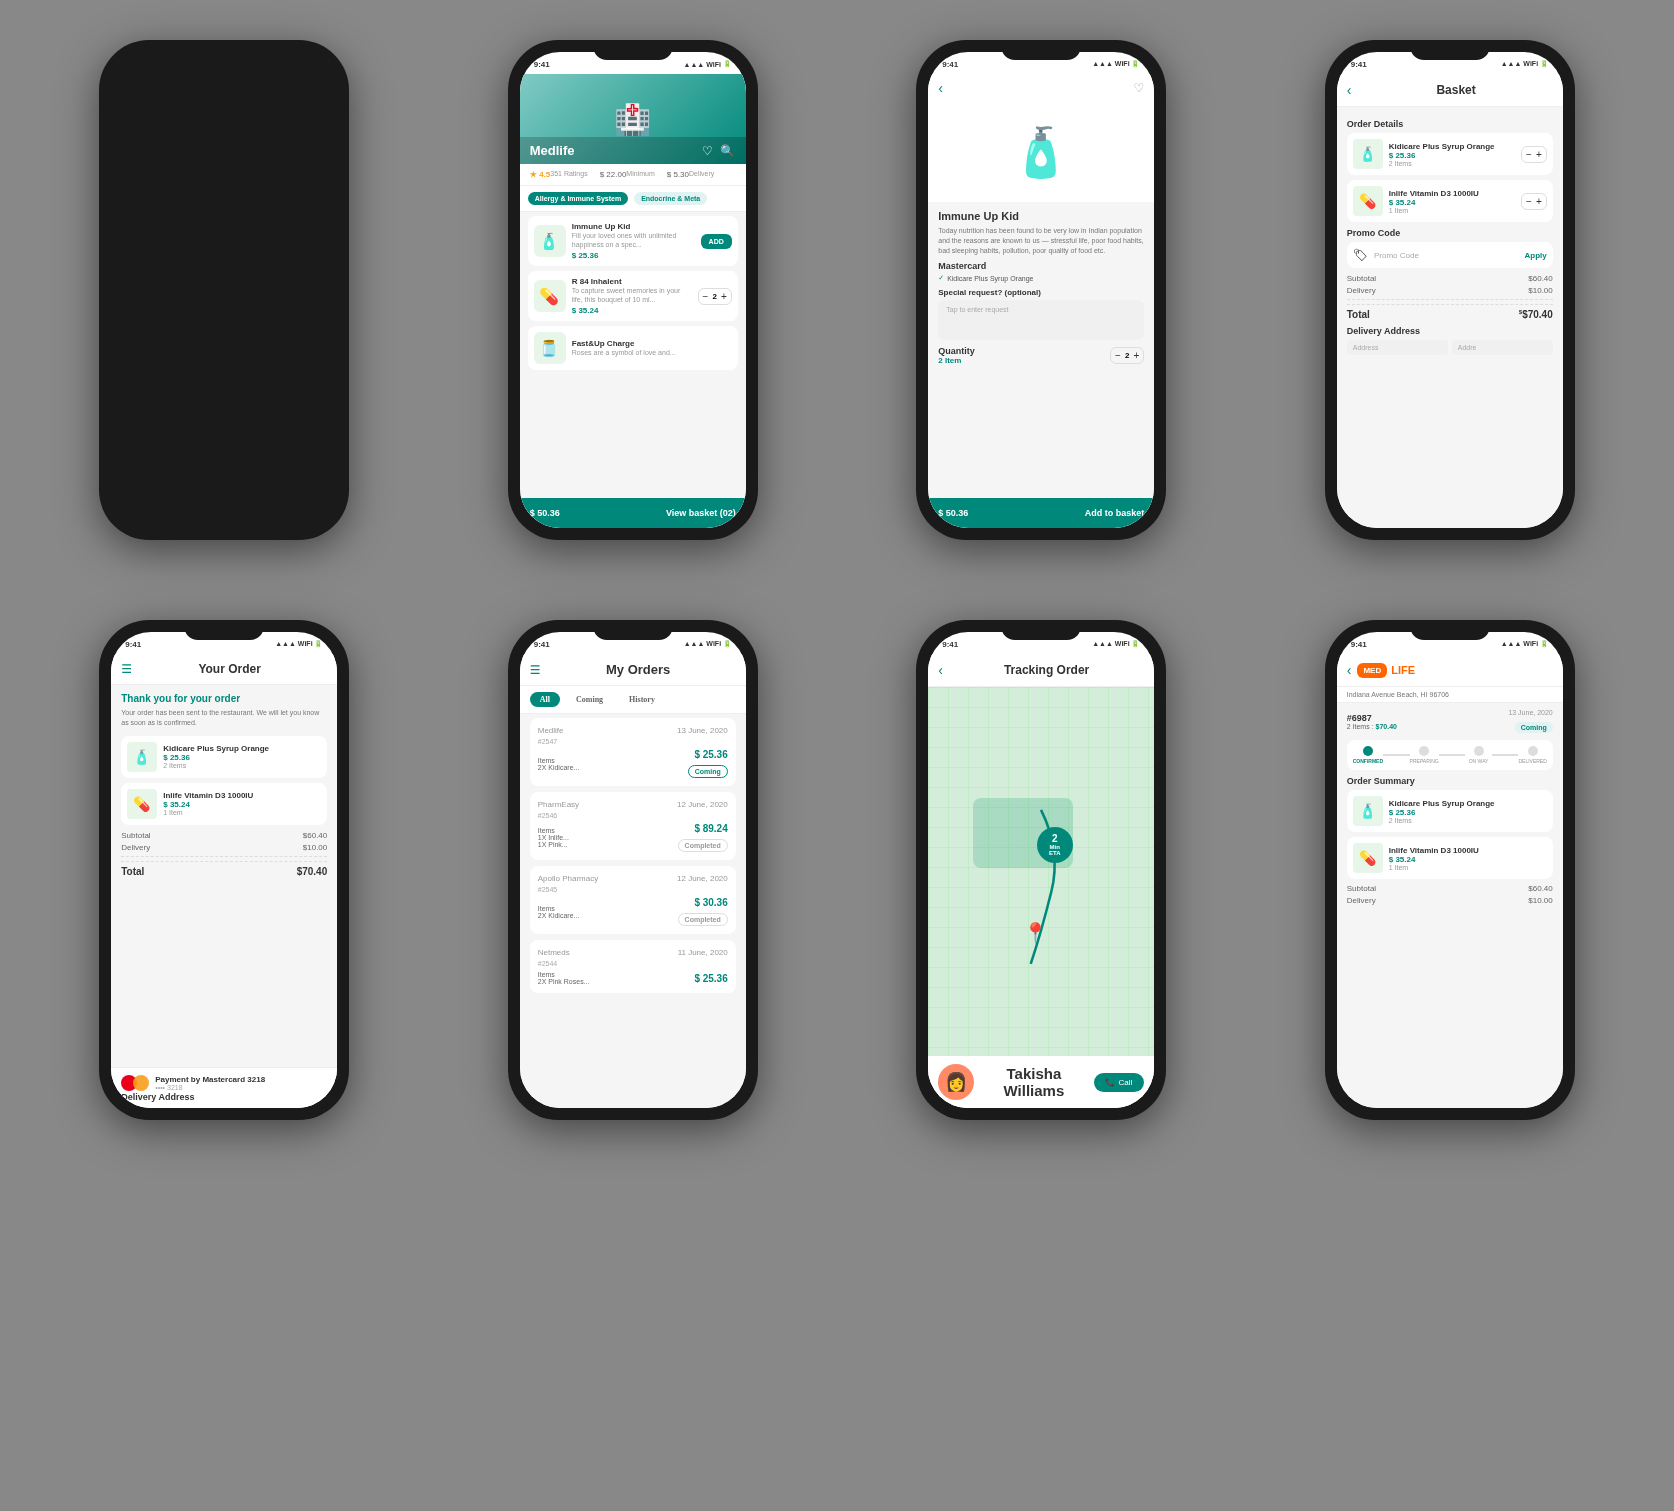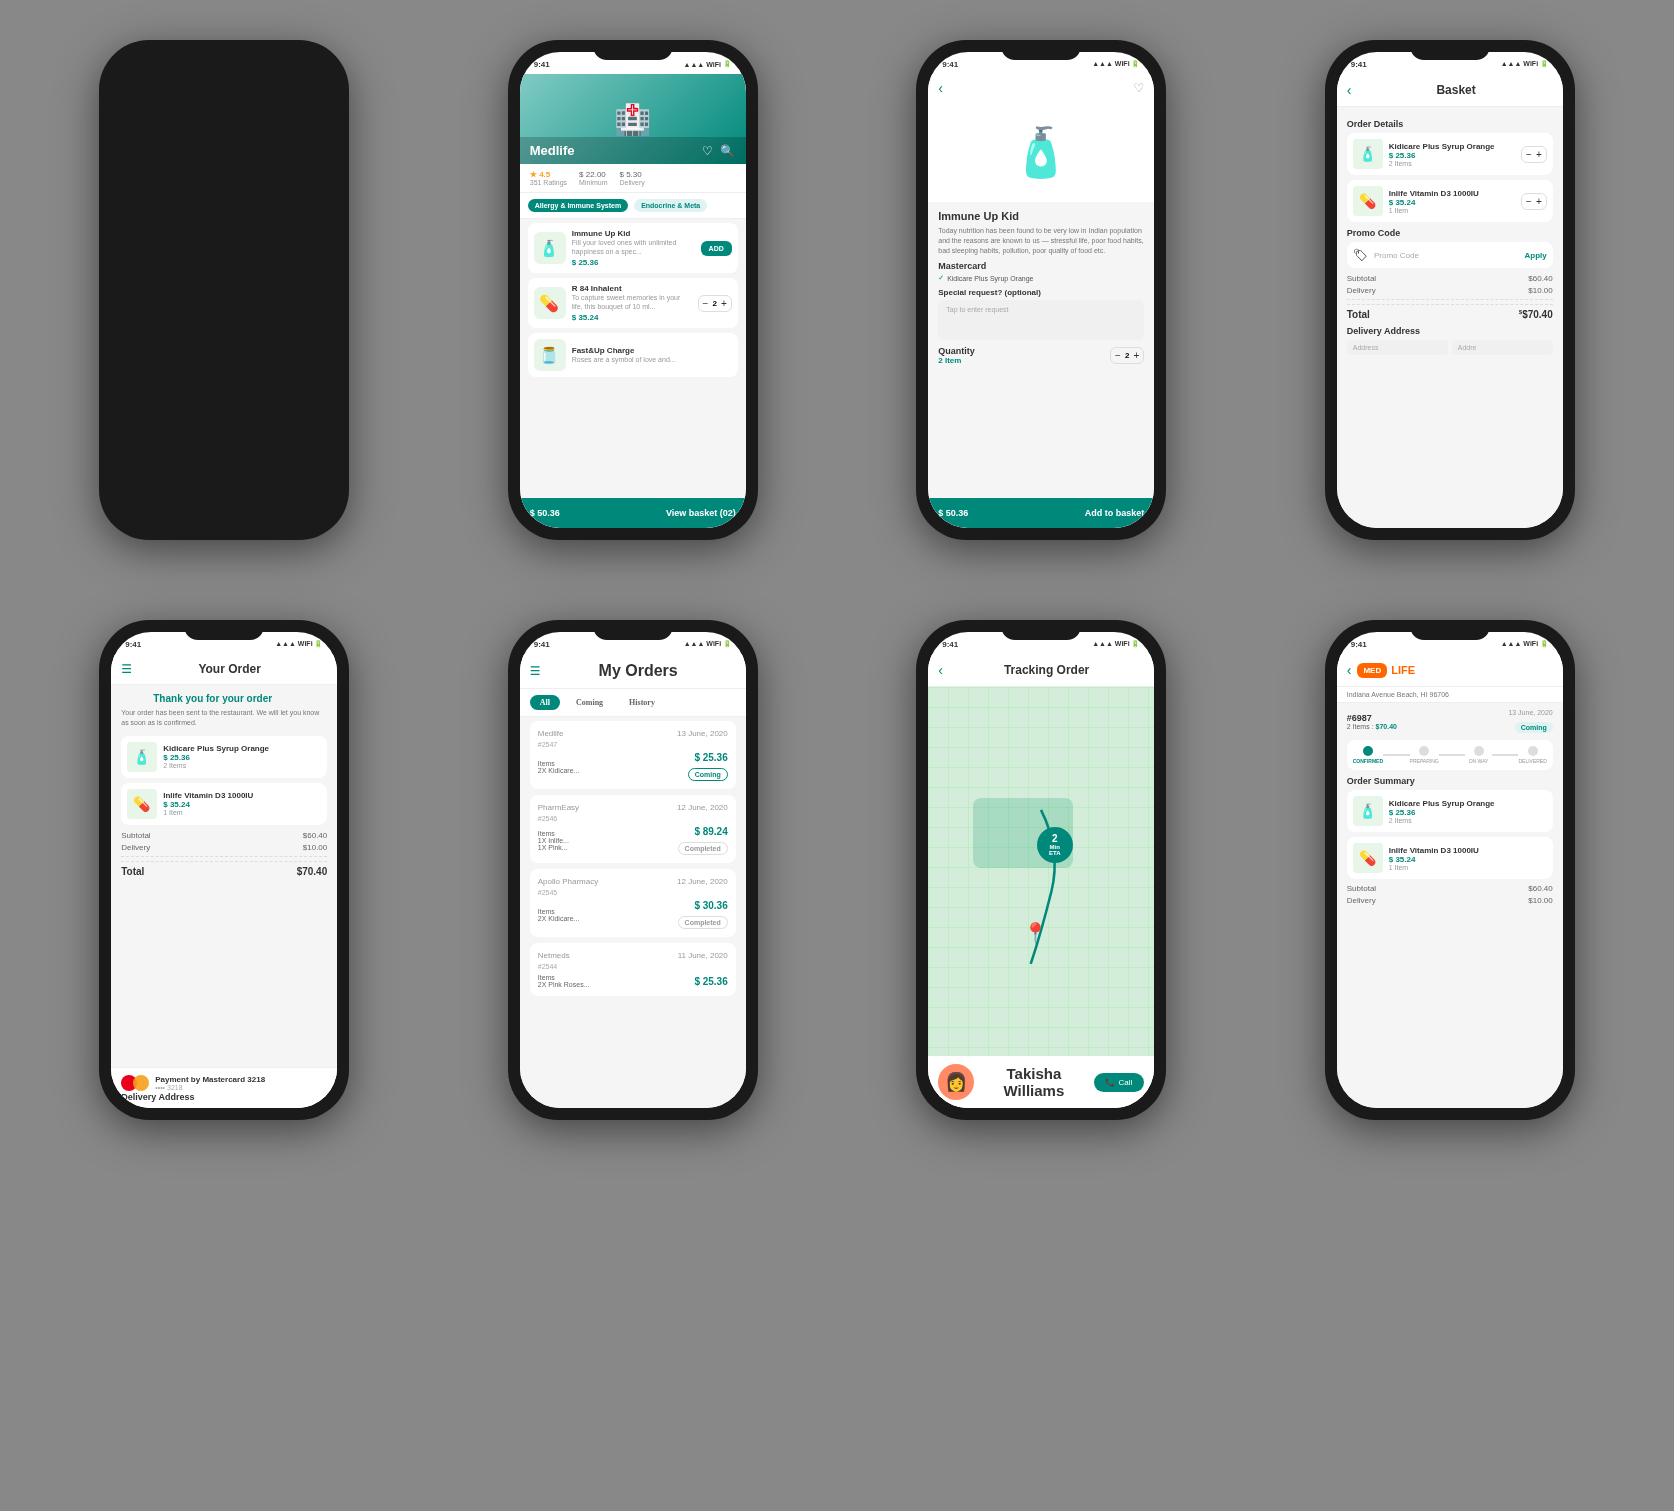--- a/index.html
+++ b/index.html
@@ -129,21 +129,21 @@
     .store-meta {
       background: #fff;
       padding: 6px 10px;
       display: flex;
       gap: 12px;
       font-size: 8px;
       color: #666;
       border-bottom: 1px solid #eee;
     }
     .store-meta .rating { color: #f5a623; font-weight: 700; }
-    .store-meta .meta-item { display: flex; flex-direction: column; }
+    .store-meta .meta-item { display: flex; flex-direction: row; }
     .store-meta .meta-label { color: #999; font-size: 7px; }
     .category-tabs {
       display: flex;
       background: #fff;
       padding: 6px 8px;
       gap: 6px;
       border-bottom: 1px solid #eee;
       overflow: hidden;
     }
     .cat-tab {
@@ -364,21 +364,21 @@
     .order-screen-header {
       background: #fff;
       padding: 8px 10px;
       display: flex;
       align-items: center;
       border-bottom: 1px solid #eee;
     }
     .hamburger { font-size: 12px; color: #00897B; }
     .order-screen-title { font-size: 12px; font-weight: 700; color: #333; flex: 1; text-align: center; }
     .order-content { flex: 1; padding: 8px 10px; overflow: hidden; }
-    .thank-you { font-size: 10px; font-weight: 700; color: #00897B; margin-bottom: 4px; margin-left: 32px; }
+    .thank-you { font-size: 10px; font-weight: 700; color: #00897B; margin-bottom: 4px; }
     .thank-you-desc { font-size: 7px; color: #777; line-height: 1.4; margin-bottom: 8px; }
     .order-bottom {
       padding: 6px 10px;
       background: #fff;
       border-top: 1px solid #eee;
     }
     .payment-row {
       display: flex;
       align-items: center;
       gap: 6px;
@@ -418,21 +418,21 @@
       flex-direction: column;
       background: #f5f5f5;
     }
     .orders-header {
       background: #fff;
       padding: 8px 10px;
       display: flex;
       align-items: center;
       border-bottom: 1px solid #eee;
     }
-    .orders-title { font-size: 16px; font-weight: 700; color: #333; flex: 1; text-align: center; }
+    .orders-title { font-size: 13px; font-weight: 700; color: #333; flex: 1; text-align: center; }
     .filter-tabs {
       display: flex;
       padding: 6px 10px;
       gap: 6px;
       background: #fff;
       border-bottom: 1px solid #eee;
     }
     .filter-tab {
       padding: 3px 10px;
       border-radius: 12px;

